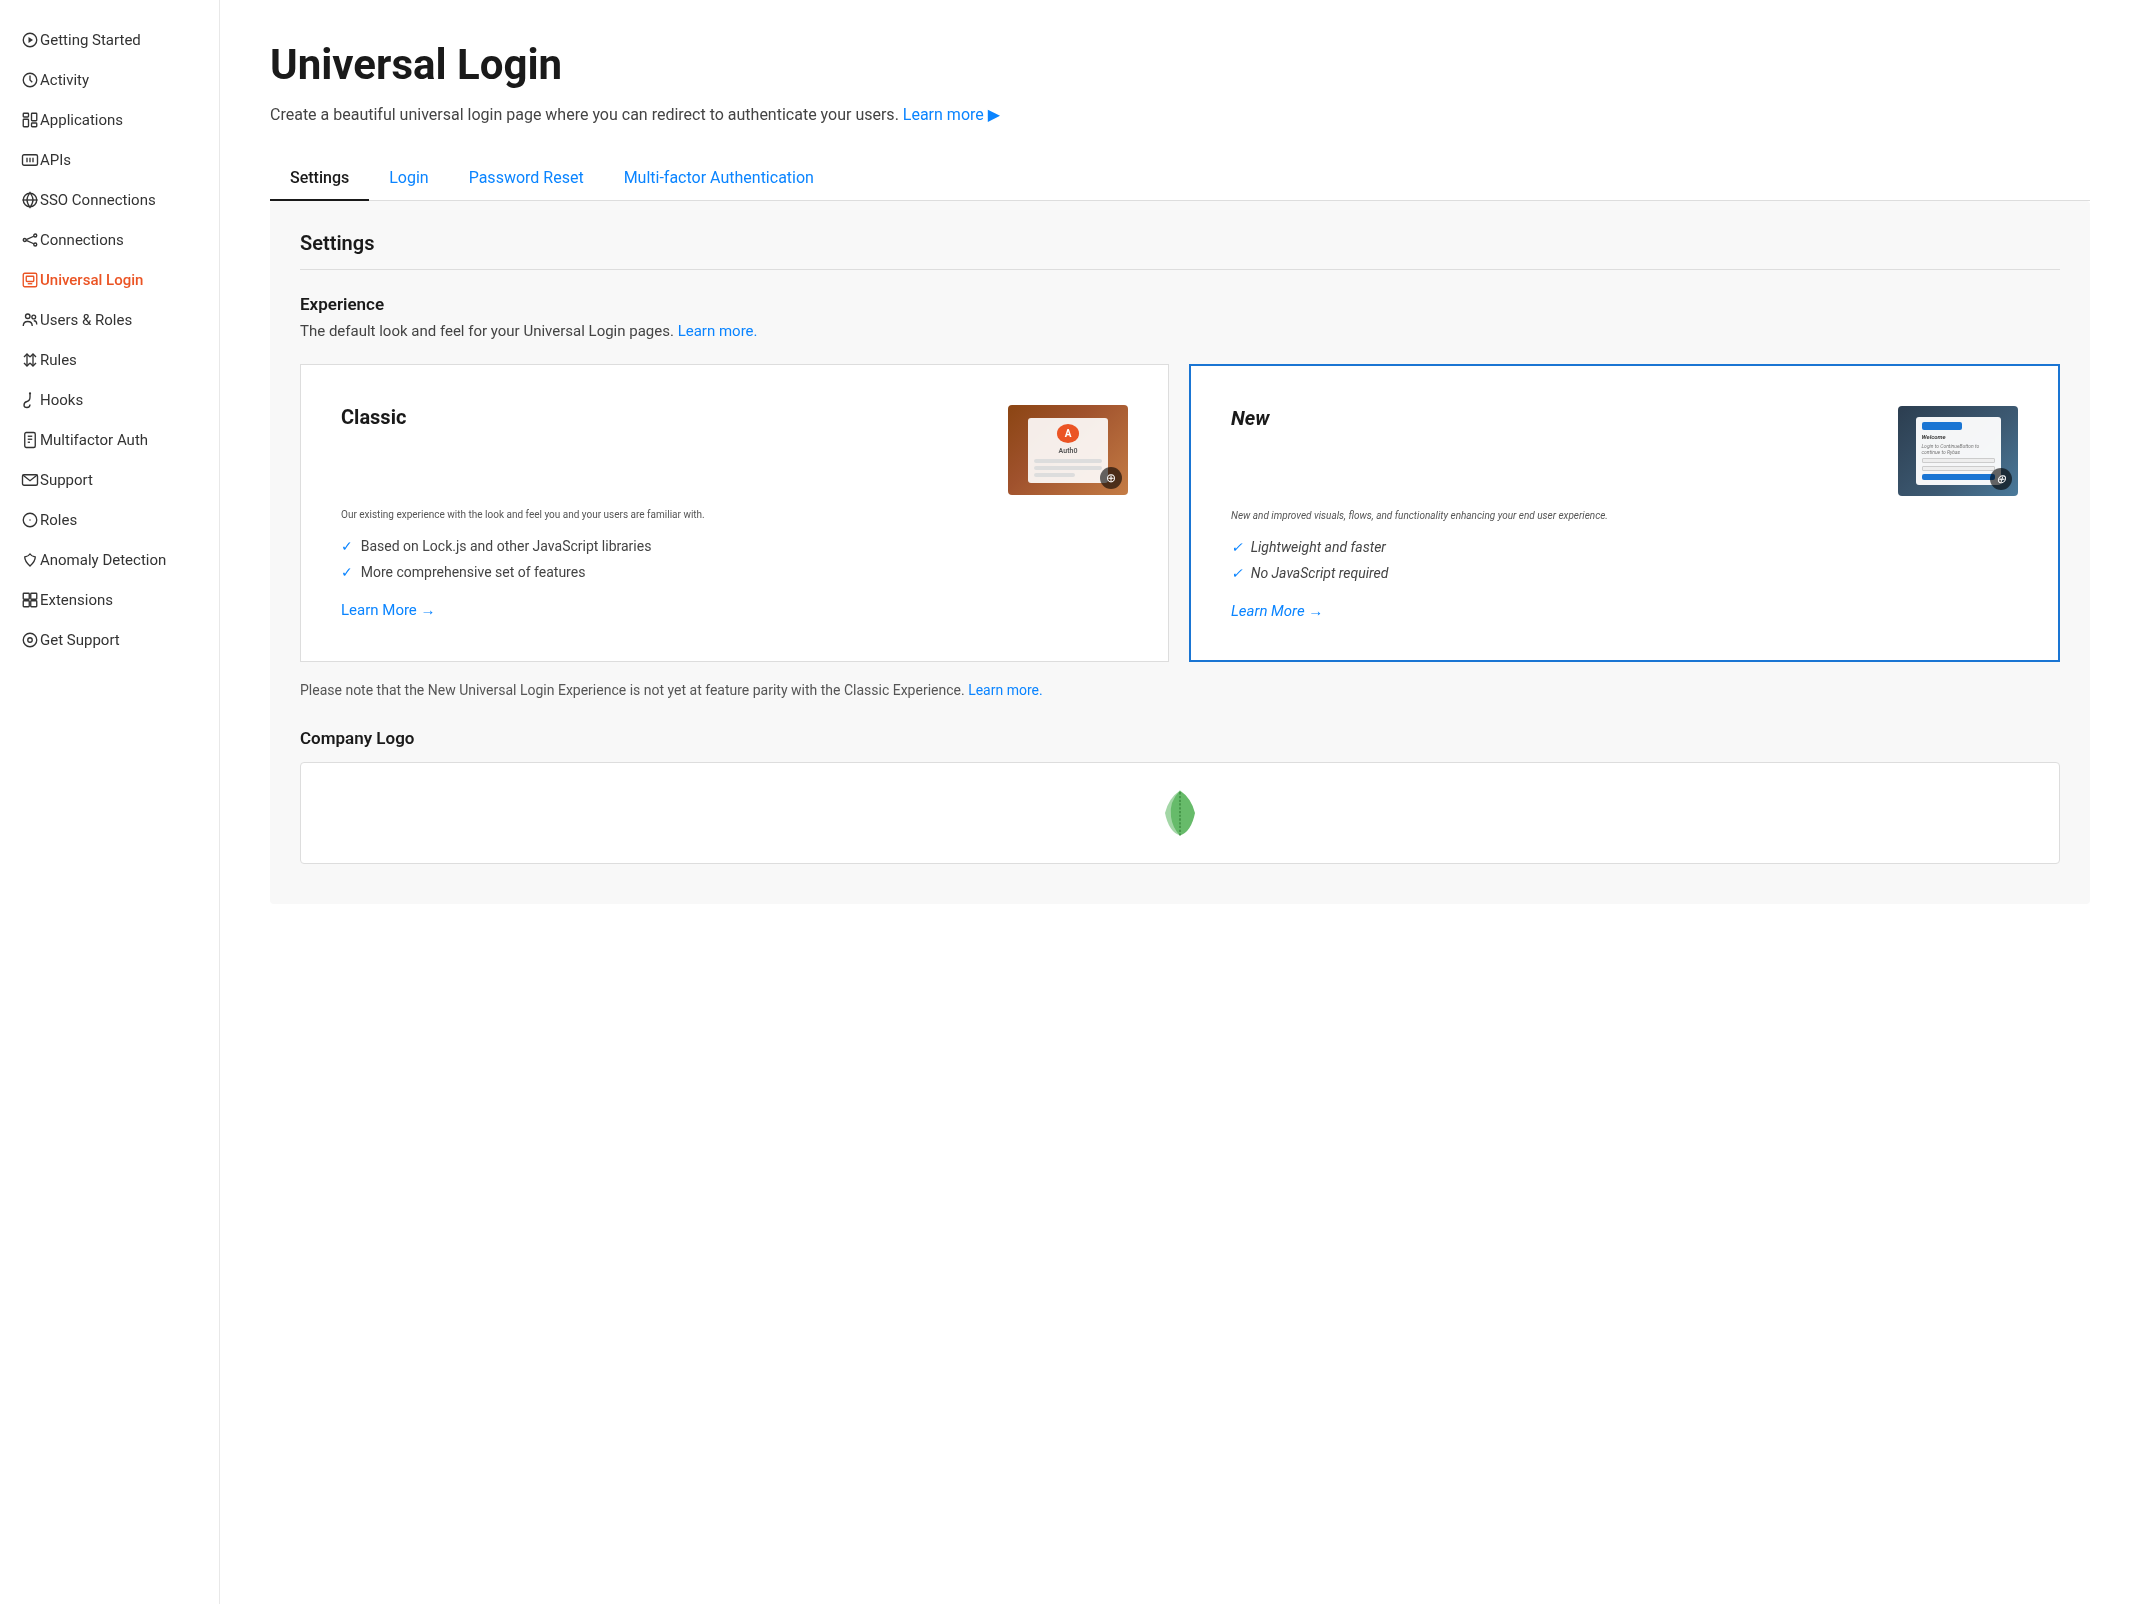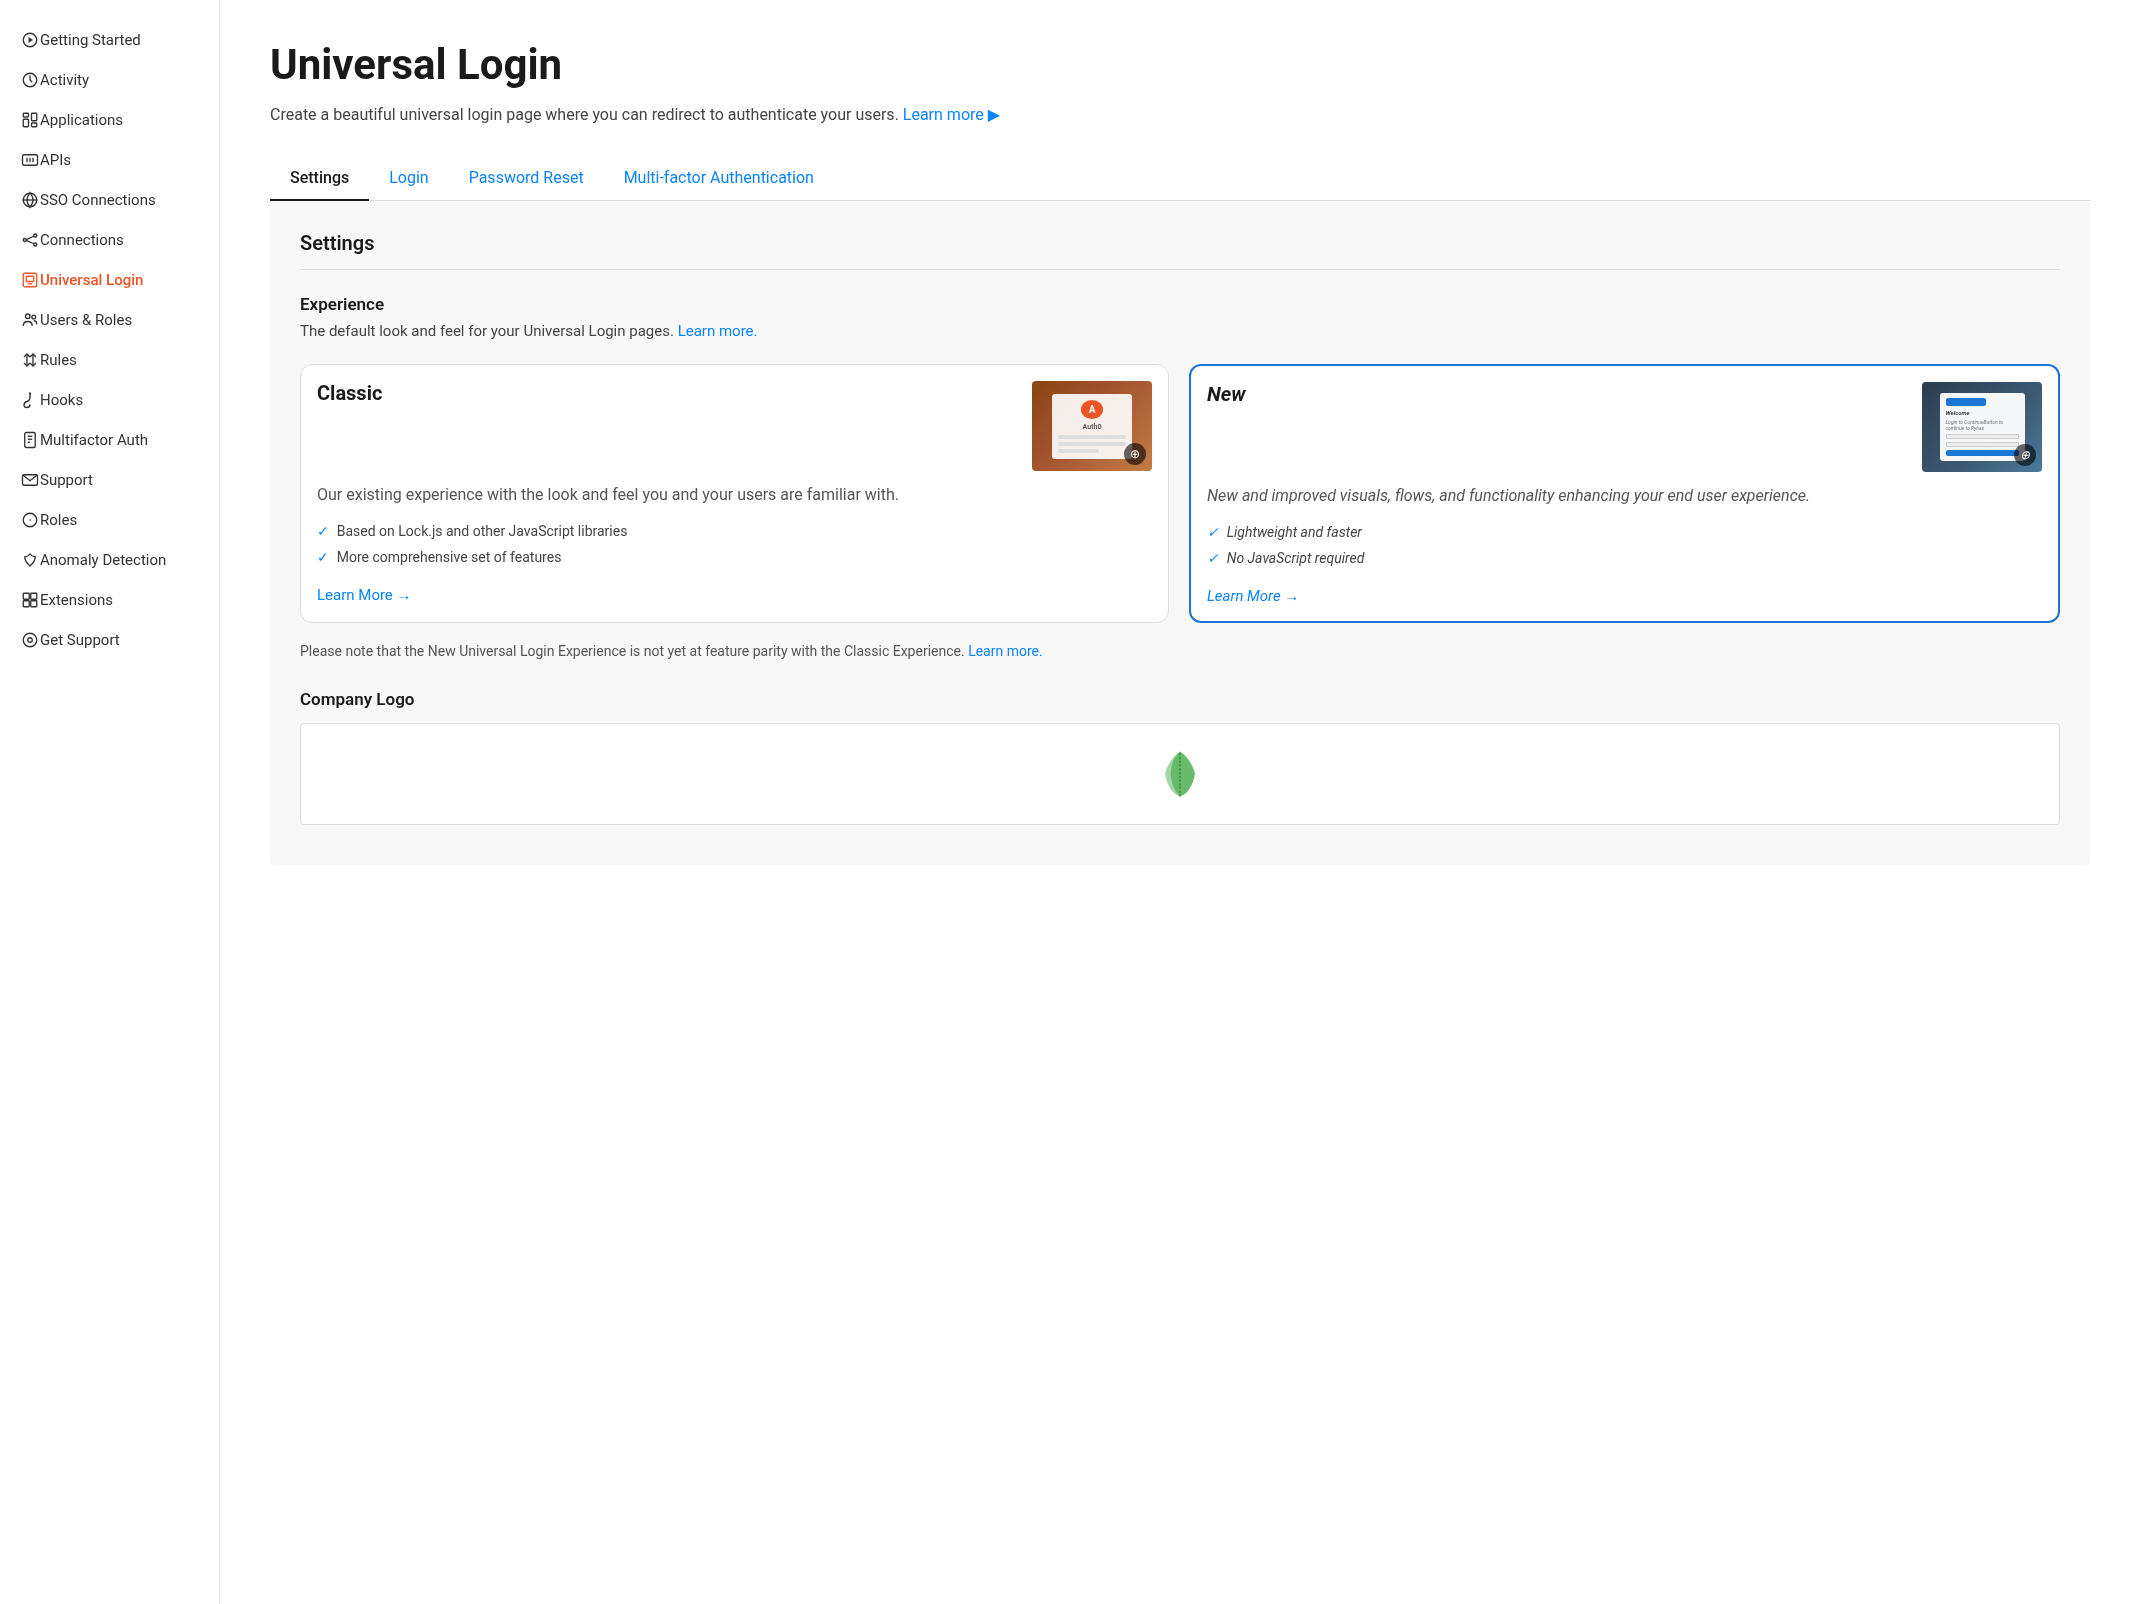--- a/index.html
+++ b/index.html
@@ -108,22 +108,22 @@
     
     .experience-cards {
       display: flex;
       gap: 20px;
     }
 
     .exp-card {
       flex: 1;
       background: #fff;
       border: 1px solid #ddd;
-      border-radius: 12px;
-      padding: 16px;
+      border-radius: 0;
+      padding: 40px;
       position: relative;
     }
     .exp-card.selected {
       border: 2px solid #1a75d3;
       font-style: italic;
     }
 
     .exp-card-header {
       display: flex;
       align-items: flex-start;
@@ -252,21 +252,21 @@
       border-radius: 1px;
       border: 1px solid #ccc;
     }
     .new-prev-btn {
       height: 6px;
       background: #1a75d3;
       border-radius: 2px;
     }
 
     .exp-card-desc {
-      font-size: 16px;
+      font-size: 10px;
       color: #555;
       margin-bottom: 16px;
       line-height: 1.5;
     }
 
     .exp-features {
       list-style: none;
       margin-bottom: 20px;
     }
     .exp-features li {

